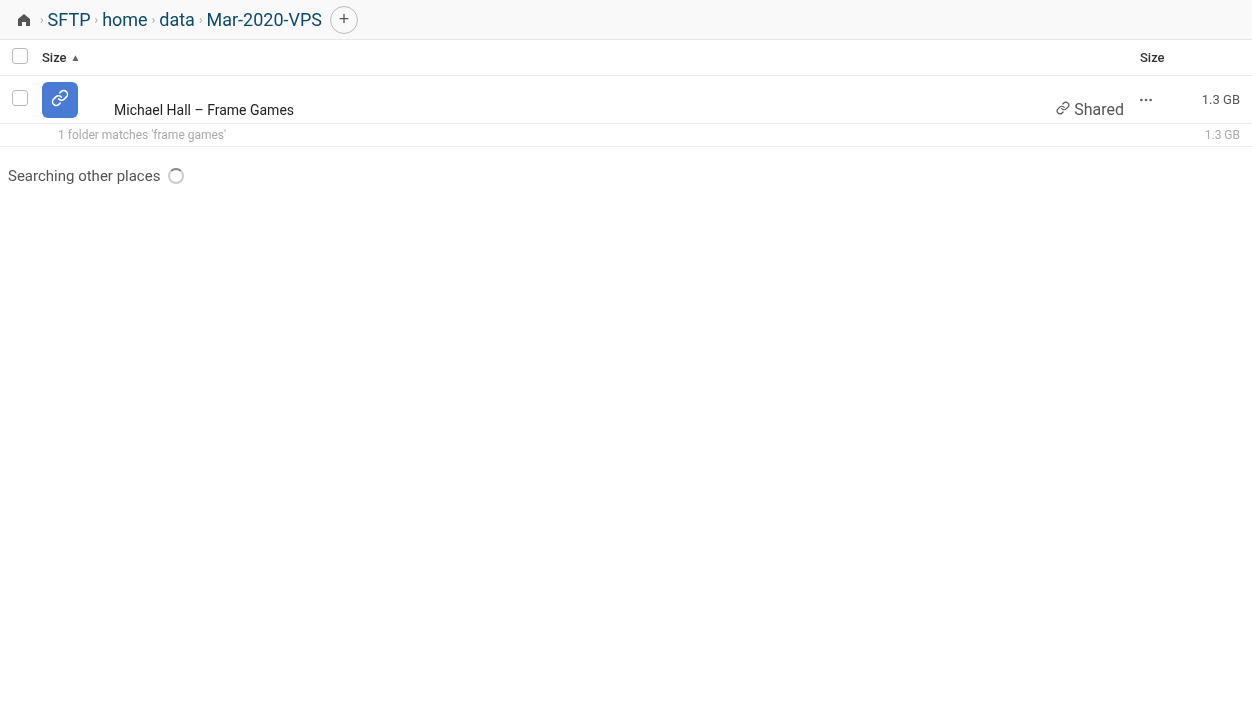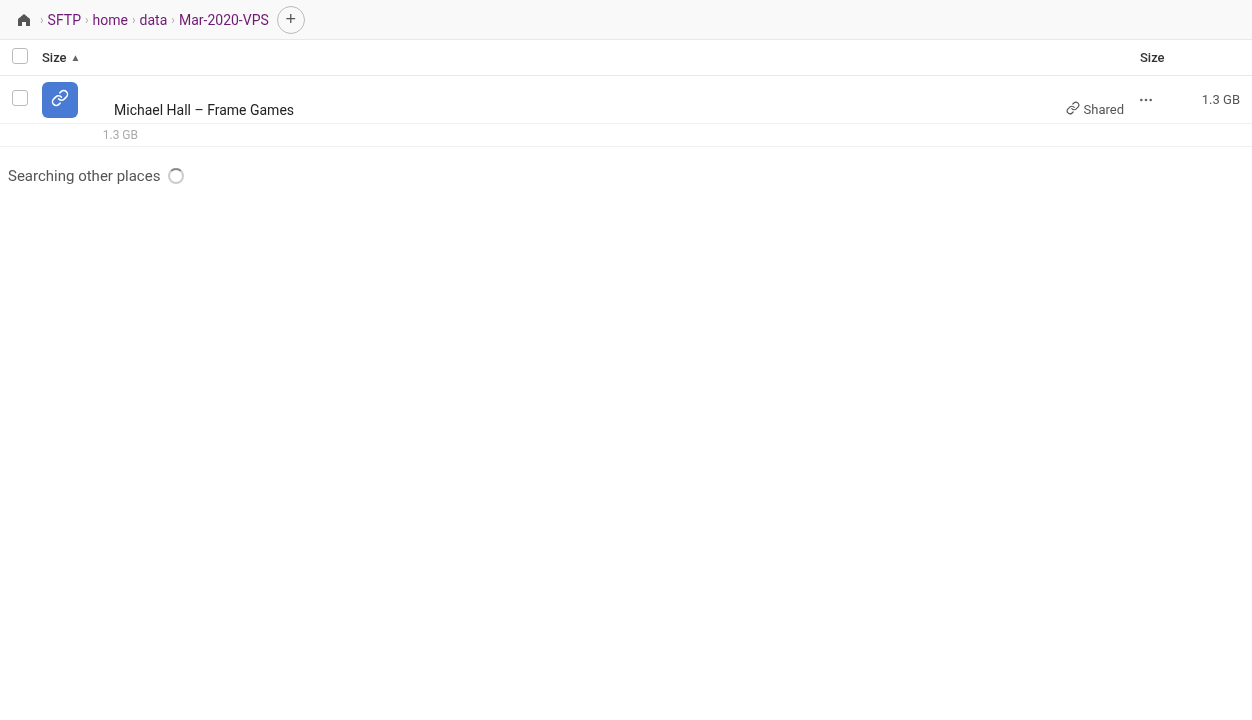--- a/index.html
+++ b/index.html
@@ -31,22 +31,22 @@
     .breadcrumb {
       display: flex;
       align-items: center;
       gap: 2px;
     }
 
     .breadcrumb-item {
       display: flex;
       align-items: center;
       gap: 2px;
-      color: #701a75;
-      font-size: 14px;
+      color: #0c4a6e;
+      font-size: 18px;
       cursor: pointer;
     }
 
     .breadcrumb-separator {
       color: #aaa;
       font-size: 12px;
       margin: 0 2px;
     }
 
     .breadcrumb-home {
@@ -146,21 +146,21 @@
     .file-name-text {
       font-size: 14px;
       color: #222;
     }
 
     .shared-badge {
       display: flex;
       align-items: center;
       gap: 4px;
       color: #555;
-      font-size: 13px;
+      font-size: 16px;
       margin-top: 20px;
     }
 
     .shared-icon {
       font-size: 13px;
       color: #666;
     }
 
     .file-actions {
       display: flex;
@@ -311,19 +311,20 @@
         <circle cx="5" cy="12" r="2"></circle>
         <circle cx="12" cy="12" r="2"></circle>
         <circle cx="19" cy="12" r="2"></circle>
       </svg>
     </div>
   </div>
   <div class="file-size">1.3 GB</div>
 </div>
 
 <div class="match-info-row">
+  <span class="match-info-text">1 folder matches 'frame games'</span>
   <span class="match-info-size">1.3 GB</span>
 </div>
 
 <div class="searching-section">
   <span class="searching-text">Searching other places</span>
   <div class="spinner"></div>
 </div>
 
 </body></html>

